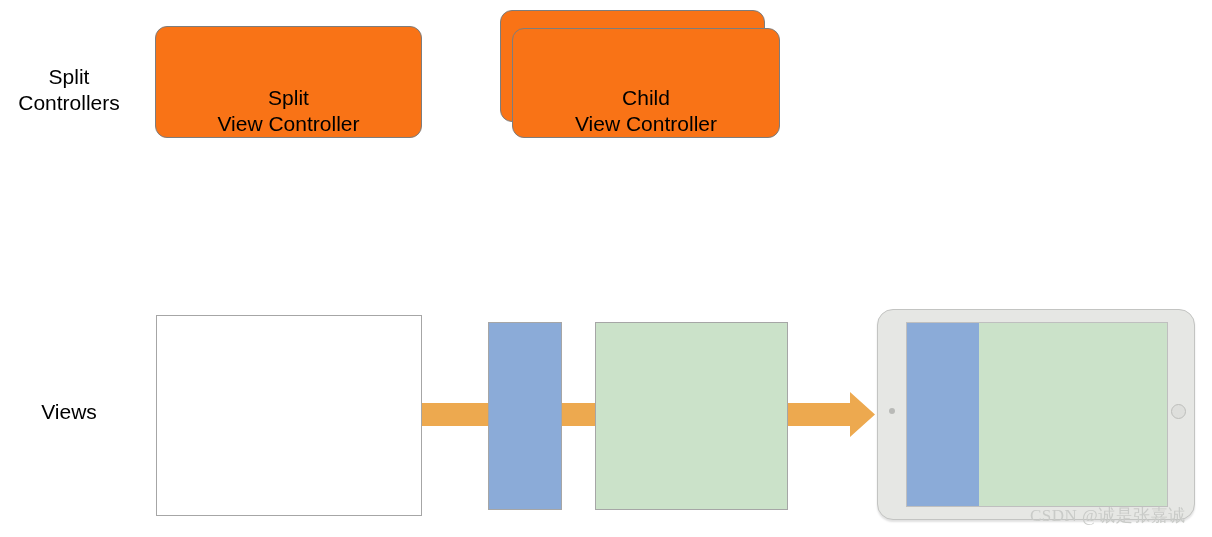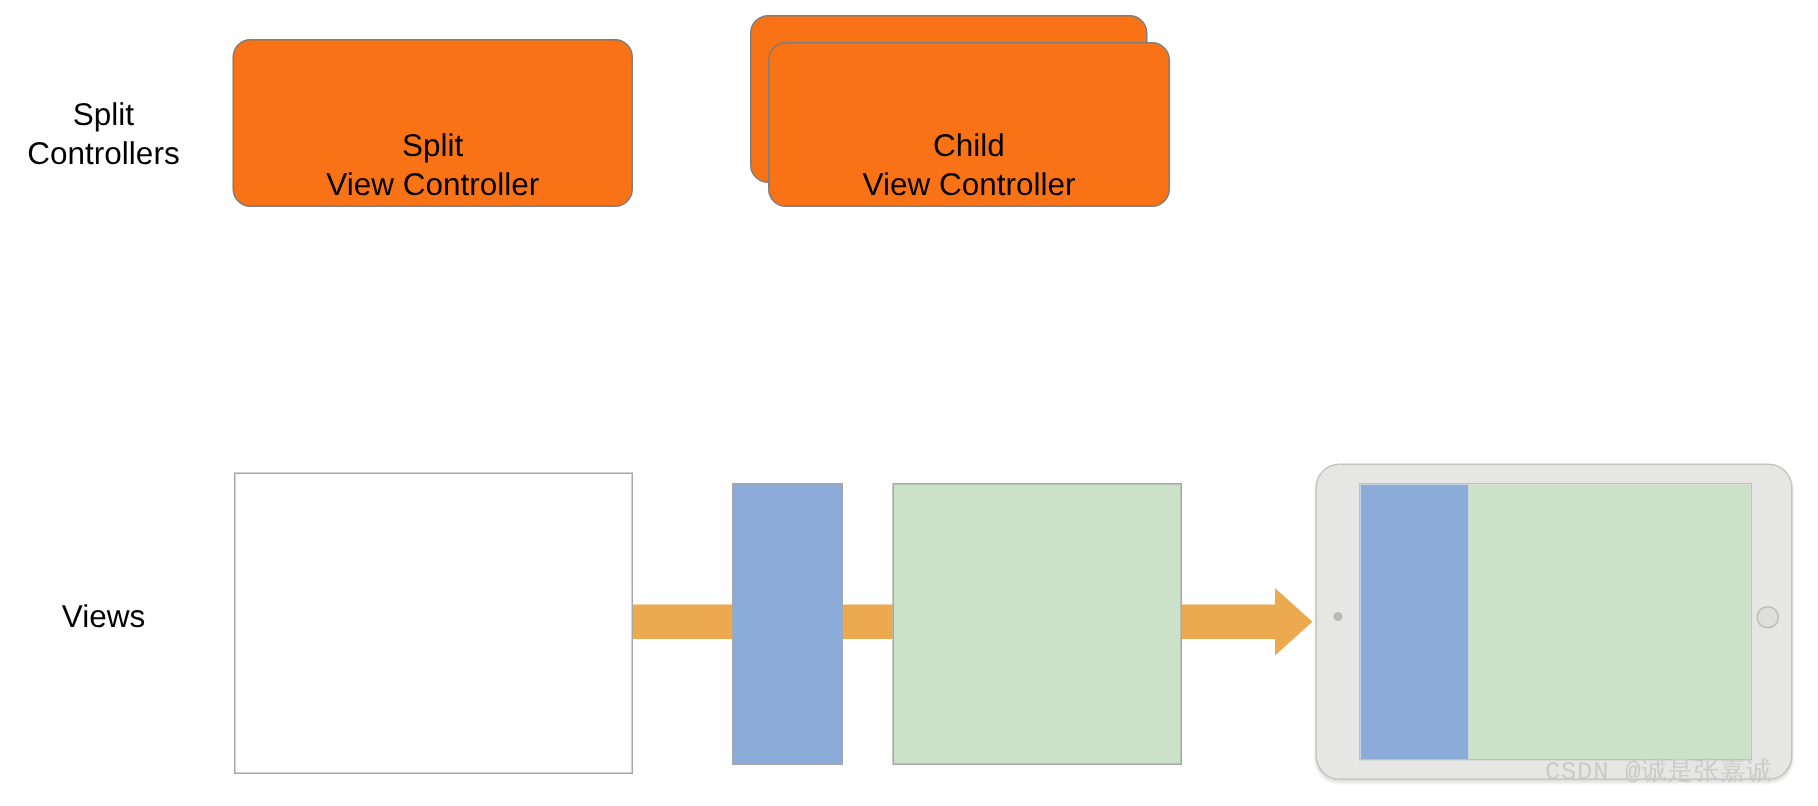--- a/index.html
+++ b/index.html
@@ -184,21 +184,21 @@
   }
 
   
   #watermark {
     position: absolute;
     left: 1030px;
     top: 505px;
     font-size: 17px;
     line-height: 22px;
     color: #C9CBC8;
-    font-family: Liberation Mono, monospace;
+    font-family: Liberation Serif, serif;
     white-space: nowrap;
     letter-spacing: 0.5px;
   }
 </style>
 </head>
 <body>
 
 <div id="canvas">
 
   <div class="row-label" id="label-view-controllers">Split

